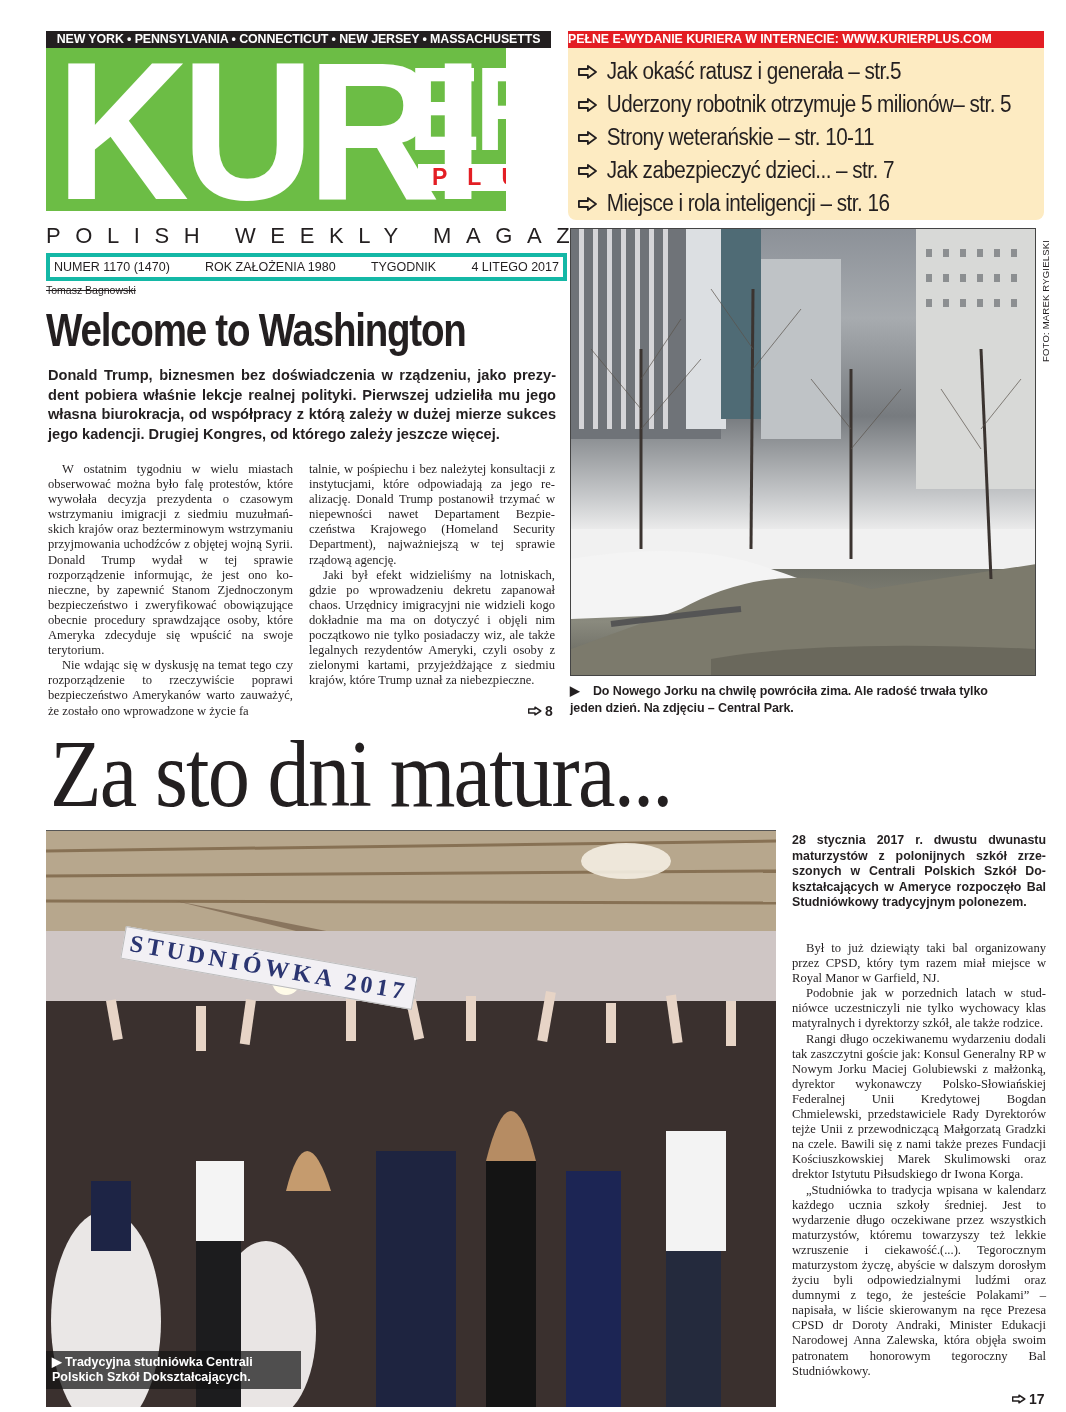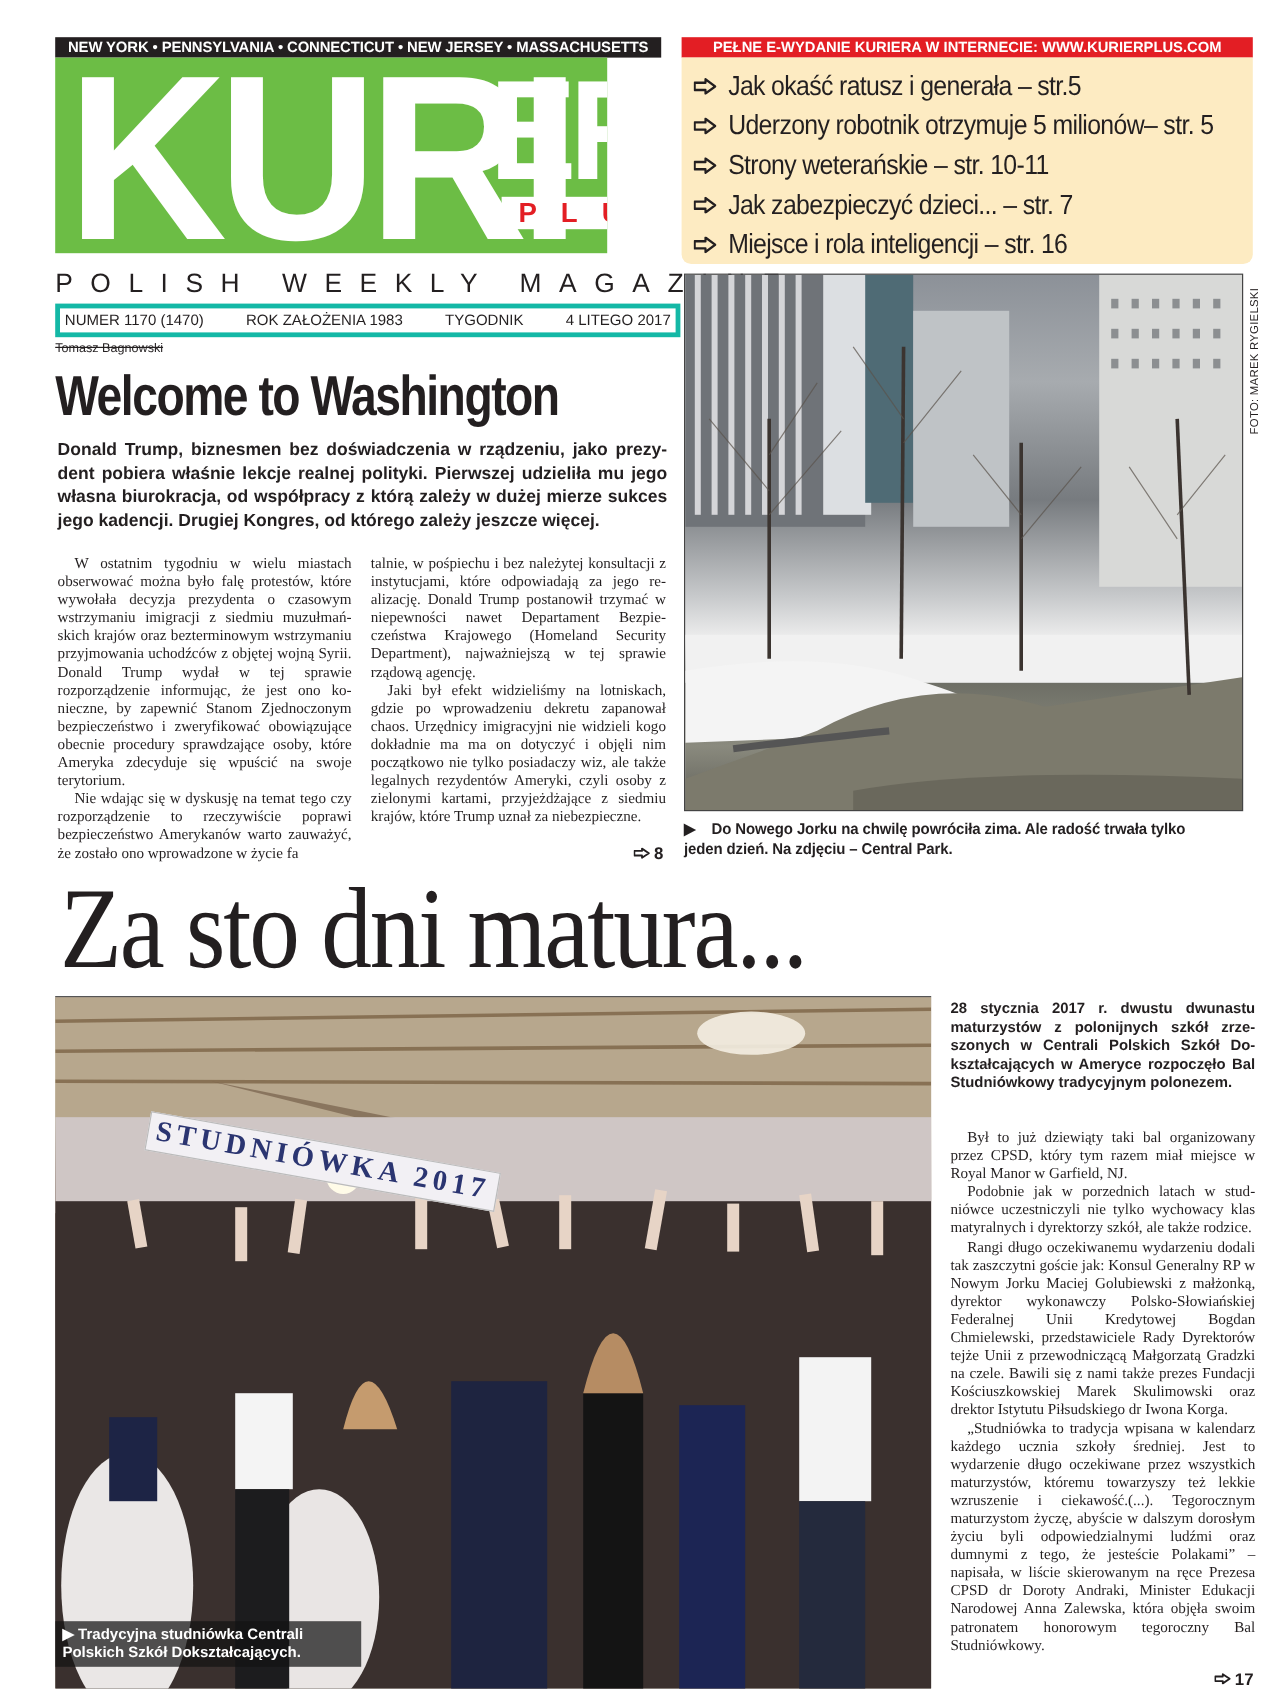--- a/index.html
+++ b/index.html
@@ -41,21 +41,21 @@
       left: 46px; top: 253px; width: 505px; height: 20px; border: 4px solid #14b8a6;
       font-family: "Liberation Sans", sans-serif; font-size: 12.5px; line-height: 20px; color: #231f20;
       display: flex; justify-content: space-between; padding: 0 4px; box-sizing: content-box;
     }
     .info-bar span { white-space: nowrap; }
 
     
     .promo-bar {
       left: 568px; top: 31px; width: 476px; height: 17px; background: #e31e24; color: #fff;
       font-family: "Liberation Sans", sans-serif; font-weight: bold; font-size: 12.3px; line-height: 17px;
-      text-align: center; white-space: nowrap;
+      text-align: left; white-space: nowrap;
     }
     .promo-box {
       left: 568px; top: 48px; width: 476px; height: 172px; background: #fdebc2;
       border-radius: 0 0 8px 8px; box-sizing: border-box; padding: 7px 0 0 10px; text-align: center;
     }
     .promo-item {
       display: flex; align-items: center; height: 33px; font-family: "Liberation Sans", sans-serif;
       font-size: 23px; color: #231f20; white-space: nowrap; letter-spacing: -0.6px;
       transform: scaleX(0.9); transform-origin: left center;
     }
@@ -142,21 +142,21 @@
 
 <div class="abs states-bar">NEW YORK • PENNSYLVANIA • CONNECTICUT • NEW JERSEY • MASSACHUSETTS</div>
 <div class="abs logo-box">
   <span class="logo-kuri">KURI</span>
   <span class="logo-er">ER</span>
   <span class="logo-plus-box">PLUS</span>
 </div>
 <div class="abs tagline">POLISH WEEKLY MAGAZINE</div>
 <div class="abs info-bar">
   <span>NUMER 1170 (1470)</span>
-  <span>ROK ZAŁOŻENIA 1983</span>
+  <span>ROK ZAŁOŻENIA 1980</span>
   <span>TYGODNIK</span>
   <span>4 LITEGO 2017</span>
 </div>
 
 <div class="abs promo-bar">PEŁNE E-WYDANIE KURIERA W INTERNECIE: WWW.KURIERPLUS.COM</div>
 <div class="abs promo-box">
   <div class="promo-item">
     <span class="arrow">
       <svg width="22" height="14" viewBox="0 0 22 14">
           <path d="M1 4 H11 V1 L20 7 L11 13 V10 H1 Z" fill="none" stroke="#231f20" stroke-width="2" stroke-linejoin="round"></path>

